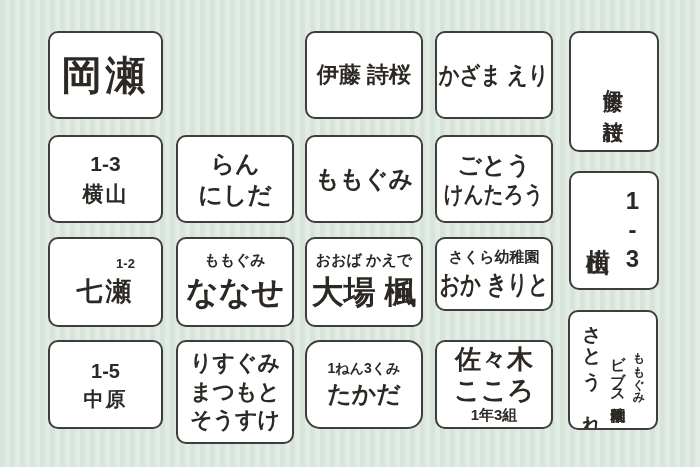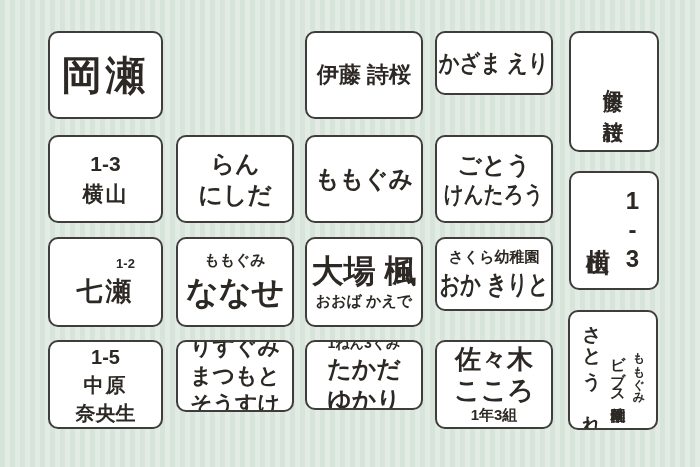--- a/index.html
+++ b/index.html
@@ -55,32 +55,32 @@
   .vcol  { height: 100%; text-align: center; white-space: nowrap; }
   .p16 .vcol { font-size: 20px; letter-spacing: 3px; }
   .p17 .vcol { font-size: 24px; letter-spacing: 2px; margin: 0 4px; }
   .p18 .vcol { margin: 0 3px; }
   .v12 { font-size: 12px; } .v15 { font-size: 15px; } .v19 { font-size: 19px; letter-spacing: 1px; }
 
   
   .p0  { left: 48px;  top: 31px;  width: 115px; height: 88px; }
   .p1  { left: 176px; top: 31px;  width: 118px; height: 88px; }
   .p2  { left: 305px; top: 31px;  width: 118px; height: 88px; }
-  .p3  { left: 435px; top: 31px;  width: 118px; height: 64px; }
+  .p3  { left: 435px; top: 31px;  width: 118px; height: 88px; }
   .p4  { left: 48px;  top: 135px; width: 115px; height: 88px; }
   .p5  { left: 176px; top: 135px; width: 118px; height: 88px; }
   .p6  { left: 305px; top: 135px; width: 118px; height: 88px; }
   .p7  { left: 435px; top: 135px; width: 118px; height: 88px; }
   .p8  { left: 48px;  top: 237px; width: 115px; height: 90px; }
   .p9  { left: 176px; top: 237px; width: 118px; height: 90px; }
   .p10 { left: 305px; top: 237px; width: 118px; height: 90px; }
   .p11 { left: 435px; top: 237px; width: 118px; height: 74px; }
   .p12 { left: 48px;  top: 340px; width: 115px; height: 89px; align-items: center; }
-  .p13 { left: 176px; top: 340px; width: 118px; height: 72px; }
-  .p14 { left: 305px; top: 340px; width: 118px; height: 70px; }
+  .p13 { left: 176px; top: 340px; width: 118px; height: 104px; }
+  .p14 { left: 305px; top: 340px; width: 118px; height: 89px; border-radius: 15px; }
   .p15 { left: 435px; top: 340px; width: 118px; height: 89px; }
   .p16 { left: 569px; top: 31px;  width: 90px;  height: 121px; }
   .p17 { left: 569px; top: 171px; width: 90px;  height: 119px; }
   .p18 { left: 568px; top: 310px; width: 90px;  height: 120px; }
 </style>
 </head>
 <body>
 
 <div class="stage">
 
@@ -120,45 +120,43 @@
     <div class="ln s13 gap2">1-2</div>
     <div class="ln s34">七瀬</div>
   </div>
 
   <div class="card p9">
     <div class="ln s15 gap2">ももぐみ</div>
     <div class="ln s32">ななせ</div>
   </div>
 
   <div class="card p10">
+    <div class="ln s15 gap2">おおば かえで</div>
     <div class="ln s32">大場 楓</div>
-    <div class="ln s15 gap2">おおば かえで</div>
   </div>
 
   <div class="card p11">
     <div class="ln s15 gap2">さくら幼稚園</div>
     <div class="ln s26 cond78">おか きりと</div>
   </div>
 
   <div class="card p12">
     <div class="ln s20">1-5</div>
     <div class="ln s20 ls2">中原</div>
-    <div class="ln s20">奈央生</div>
   </div>
 
   <div class="card p13">
     <div class="ln s22">りすぐみ</div>
     <div class="ln s22">まつもと</div>
     <div class="ln s22">そうすけ</div>
   </div>
 
   <div class="card p14">
     <div class="ln s14">1ねん3くみ</div>
     <div class="ln s24">たかだ</div>
-    <div class="ln s24">ゆかり</div>
   </div>
 
   <div class="card p15">
     <div class="ln s26">佐々木</div>
     <div class="ln s26">こころ</div>
     <div class="ln s15">1年3組</div>
   </div>
 
   <div class="card vcard p16">
     <div class="vtext">

